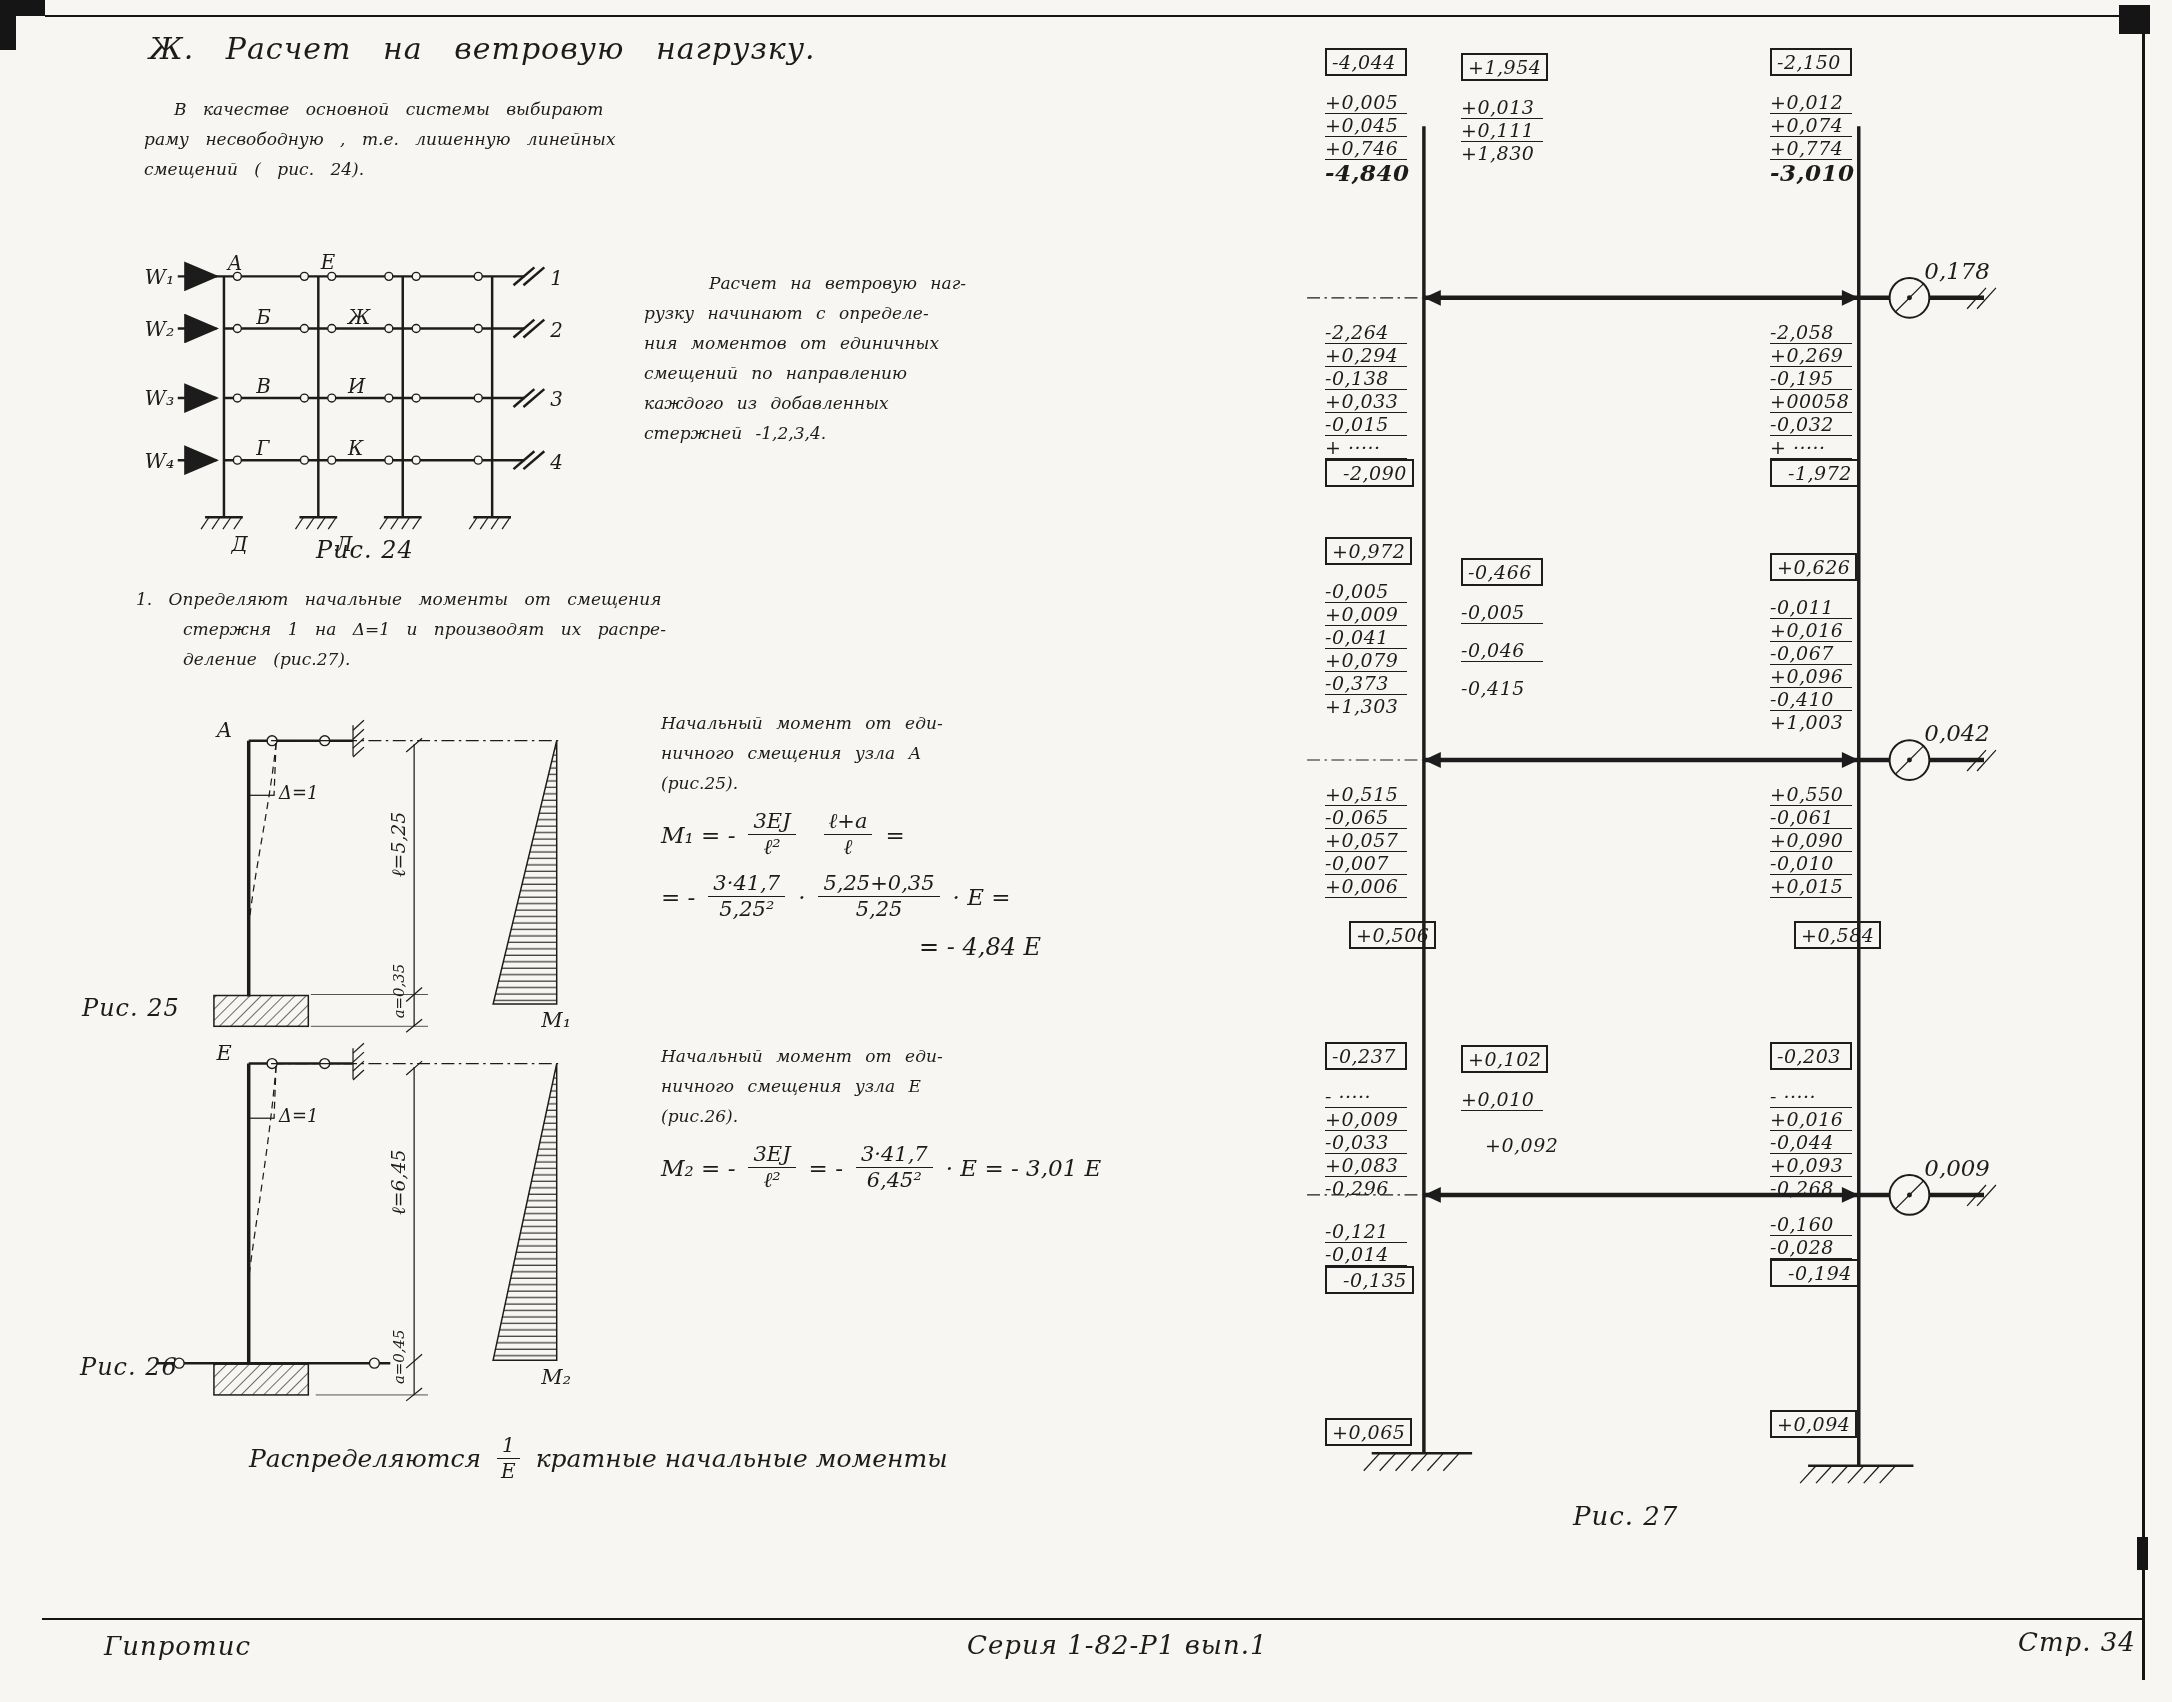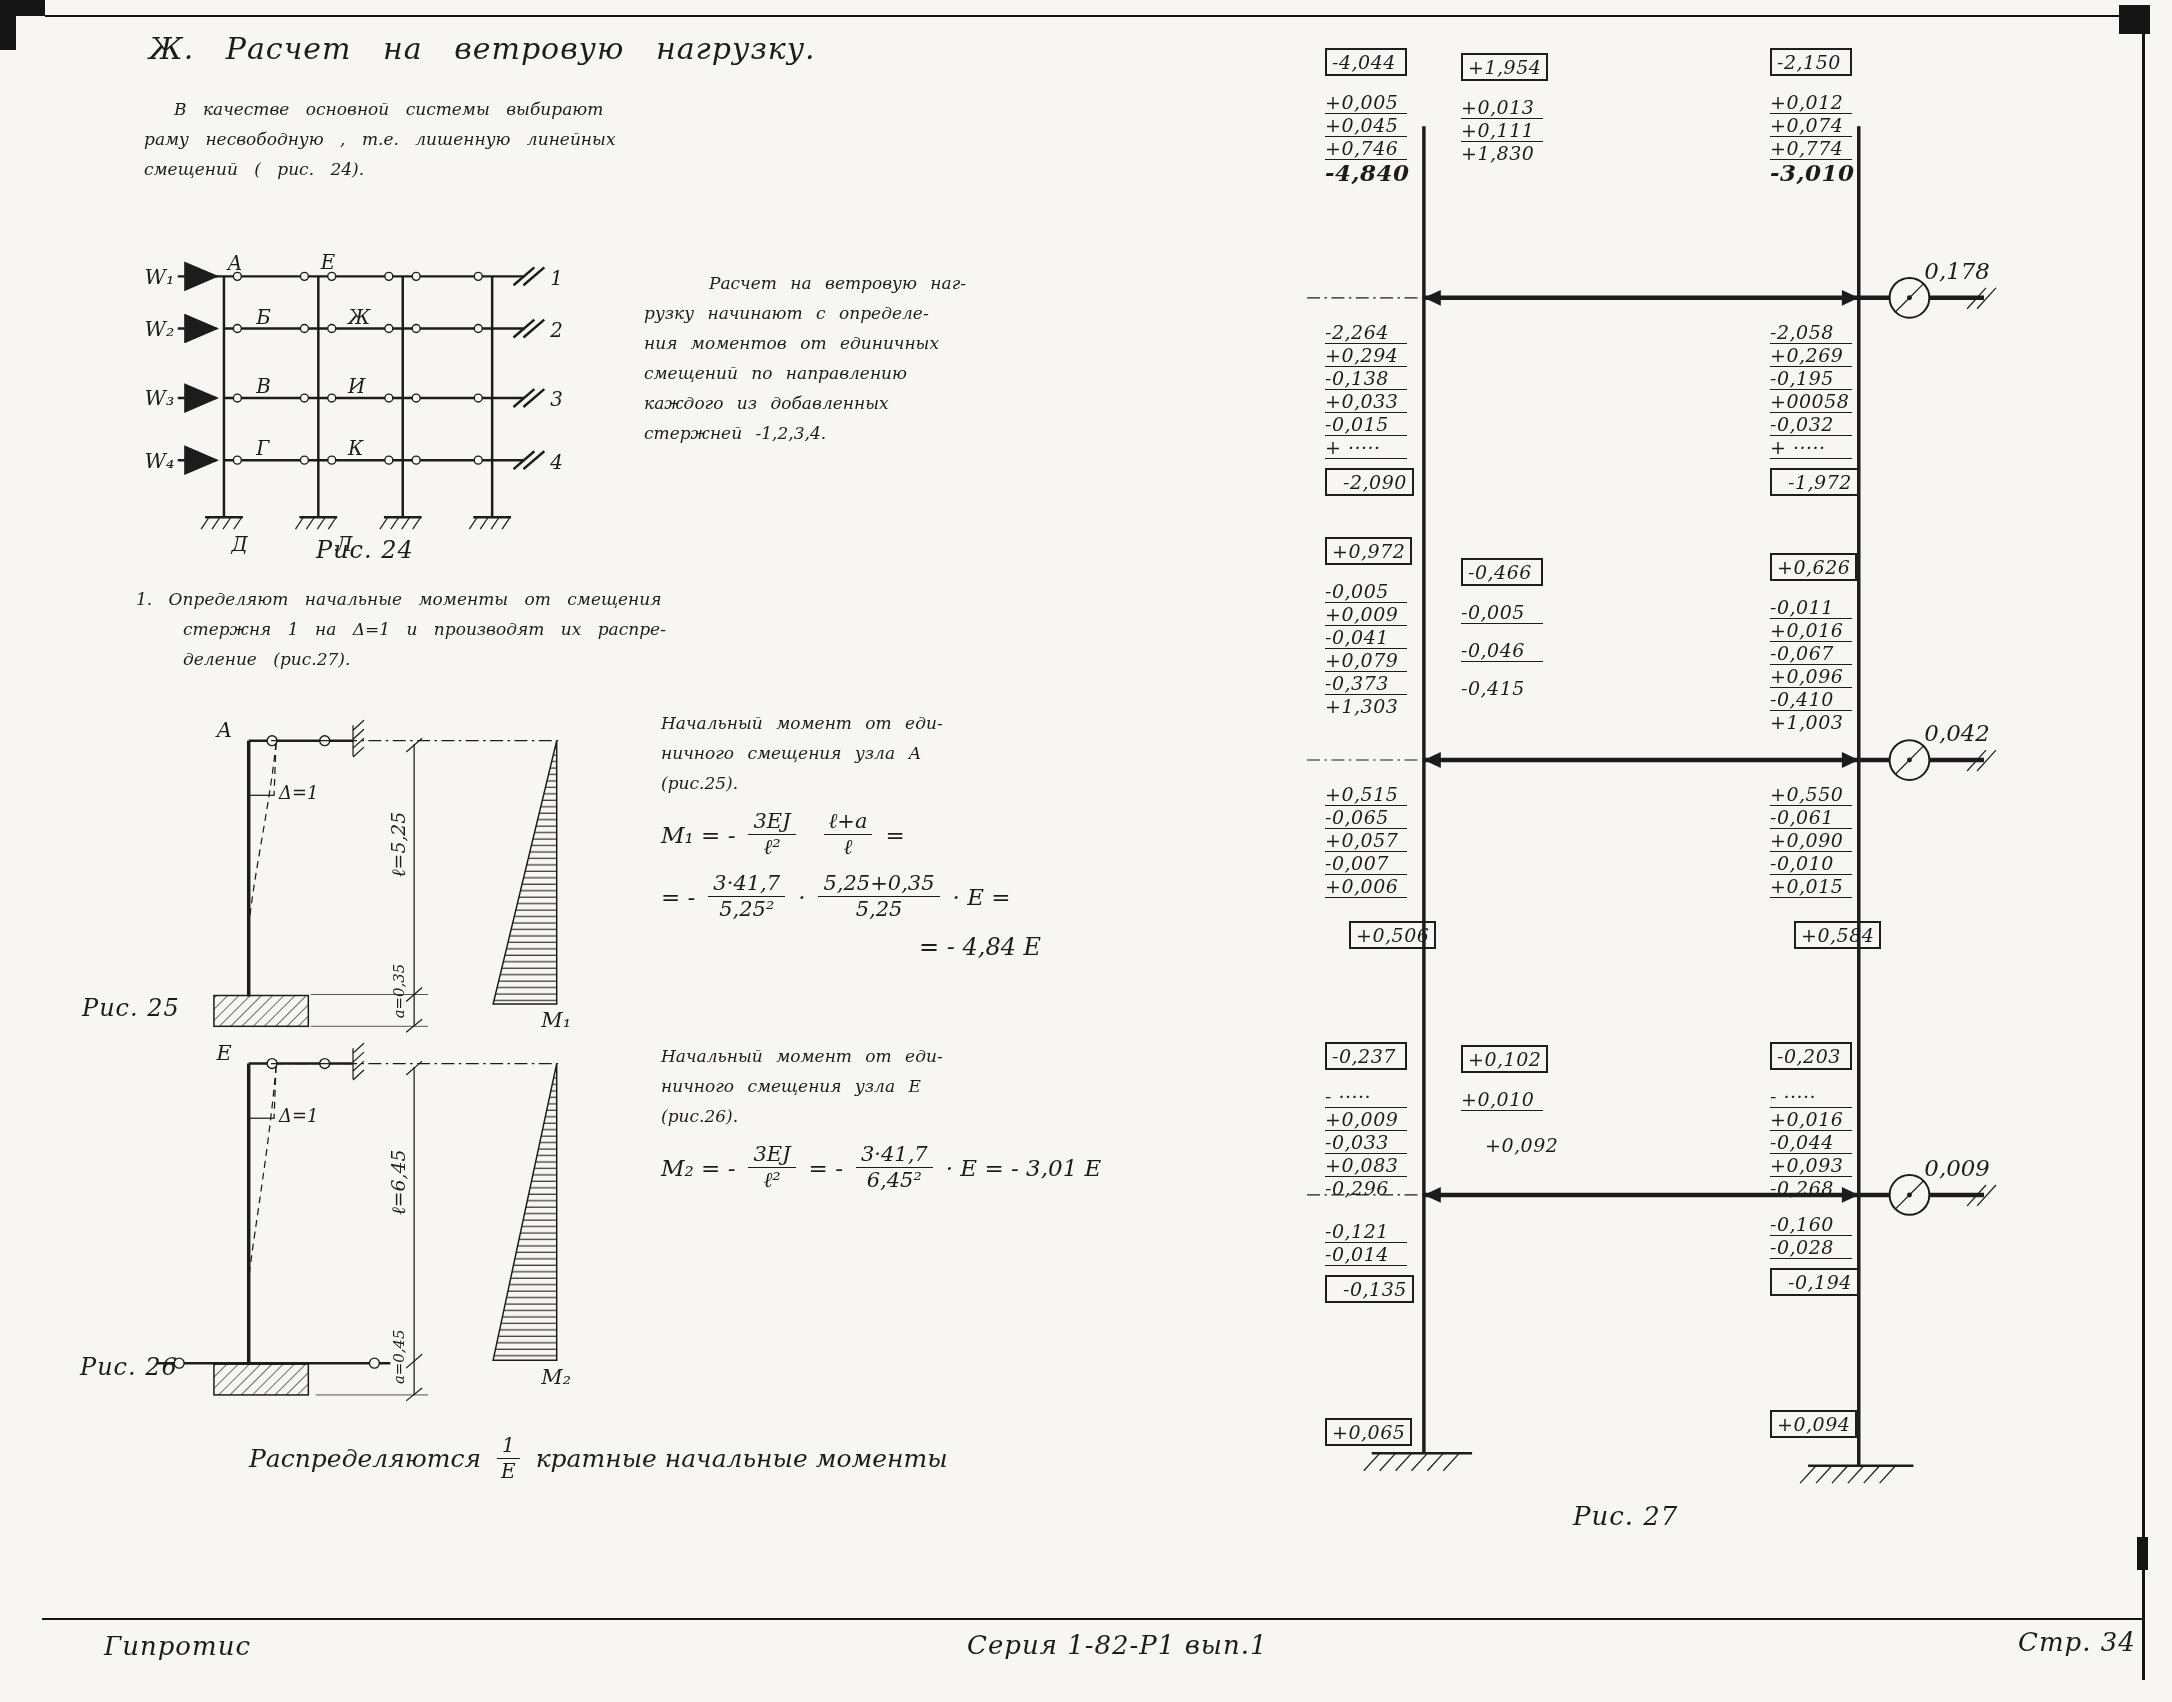--- a/index.html
+++ b/index.html
@@ -24,21 +24,21 @@
   .fd{padding:0 5px;}
   .result{margin-left:258px;font-size:24px;text-align:center;}
   
   .numstack{position:absolute;width:104px;}
   .n{font-style:italic;font-size:19px;line-height:22px;white-space:nowrap;width:fit-content;min-width:82px;letter-spacing:0.5px;}
   .n-ul{border-bottom:1.5px solid #1d1d1d;}
   .n-box{border:2px solid #1d1d1d;padding:1px 5px;margin:1px 0 3px;}
   .n-total{font-weight:700;font-size:23px;line-height:26px;}
   .n-plain{}
   .n-gap{margin-top:15px;}
-  .n-gapsm{margin-top:9px;padding-left:16px;}
+  .n-gapsm{margin-top:0;padding-left:16px;}
   .n-gaplg{margin-top:23px;margin-left:24px;}
   
   svg text{font-family:"DejaVu Serif",serif;font-style:italic;fill:#1c1c1c;}
   .s1{stroke:#1c1c1c;stroke-width:2.5;fill:none;}
   .s1t{stroke:#1c1c1c;stroke-width:1.5;fill:none;}
   .s2{stroke:#1c1c1c;stroke-width:5;fill:none;}
   .s3{stroke:#1c1c1c;stroke-width:7;fill:none;}
   .s4{stroke:#1c1c1c;stroke-width:9;fill:none;}
   .dash{stroke:#1c1c1c;stroke-width:2.5;stroke-dasharray:14 10;fill:none;}
   .dashdot{stroke:#1c1c1c;stroke-width:2.2;stroke-dasharray:26 9 5 9;fill:none;}

